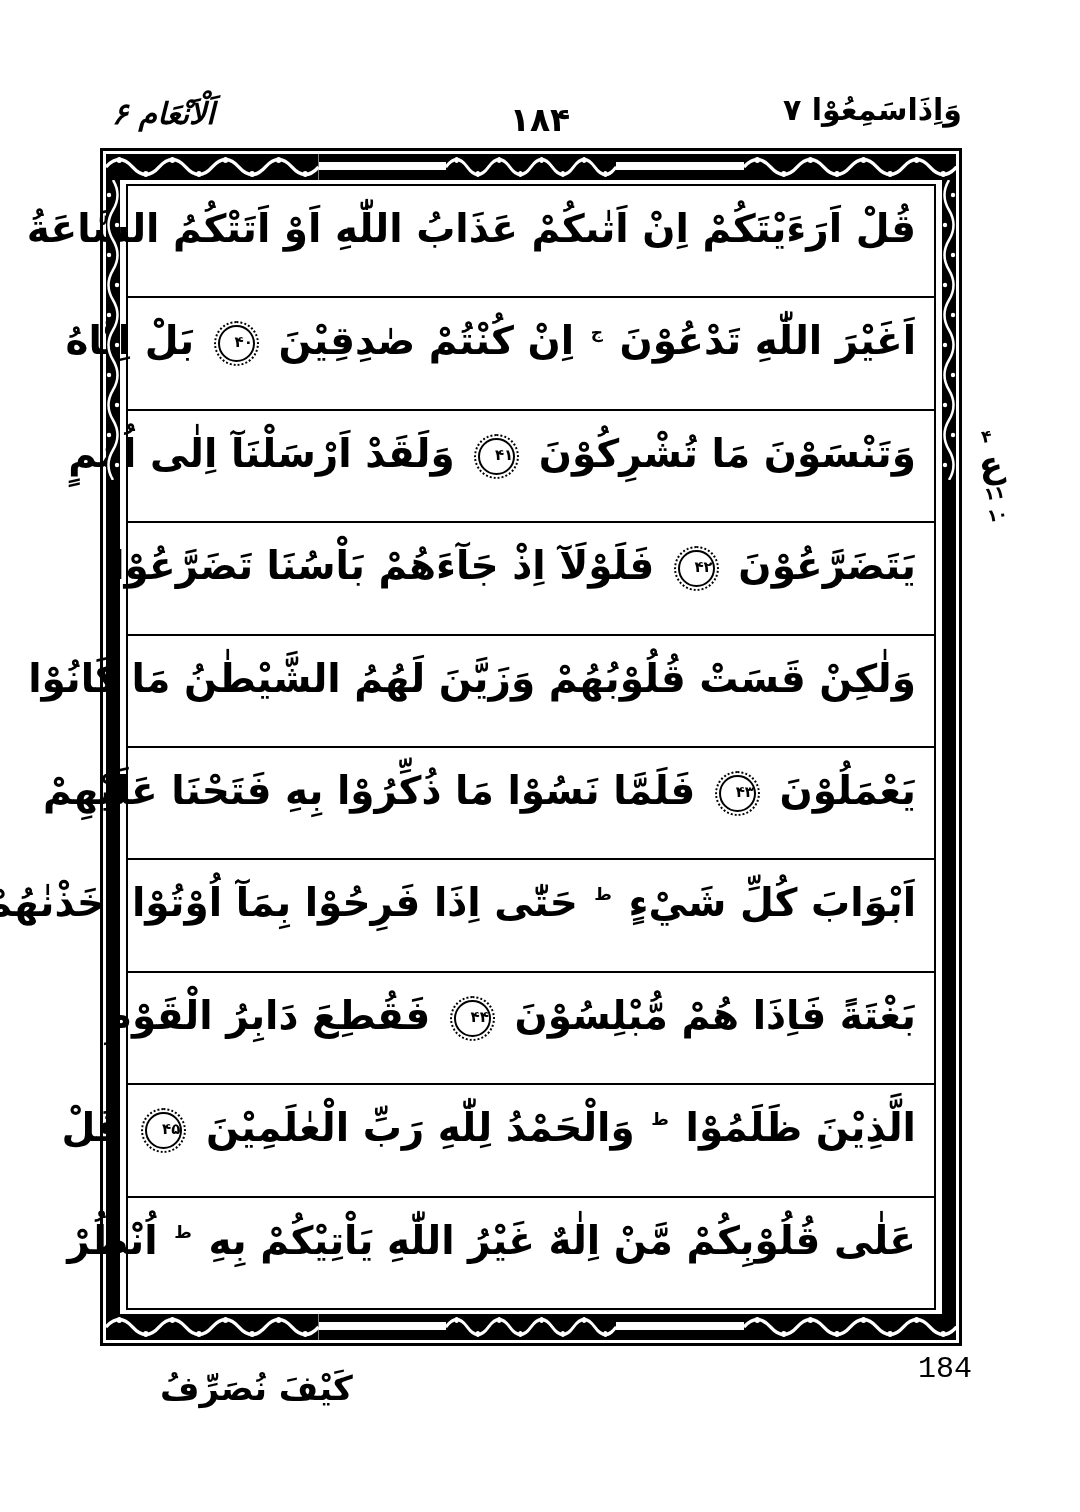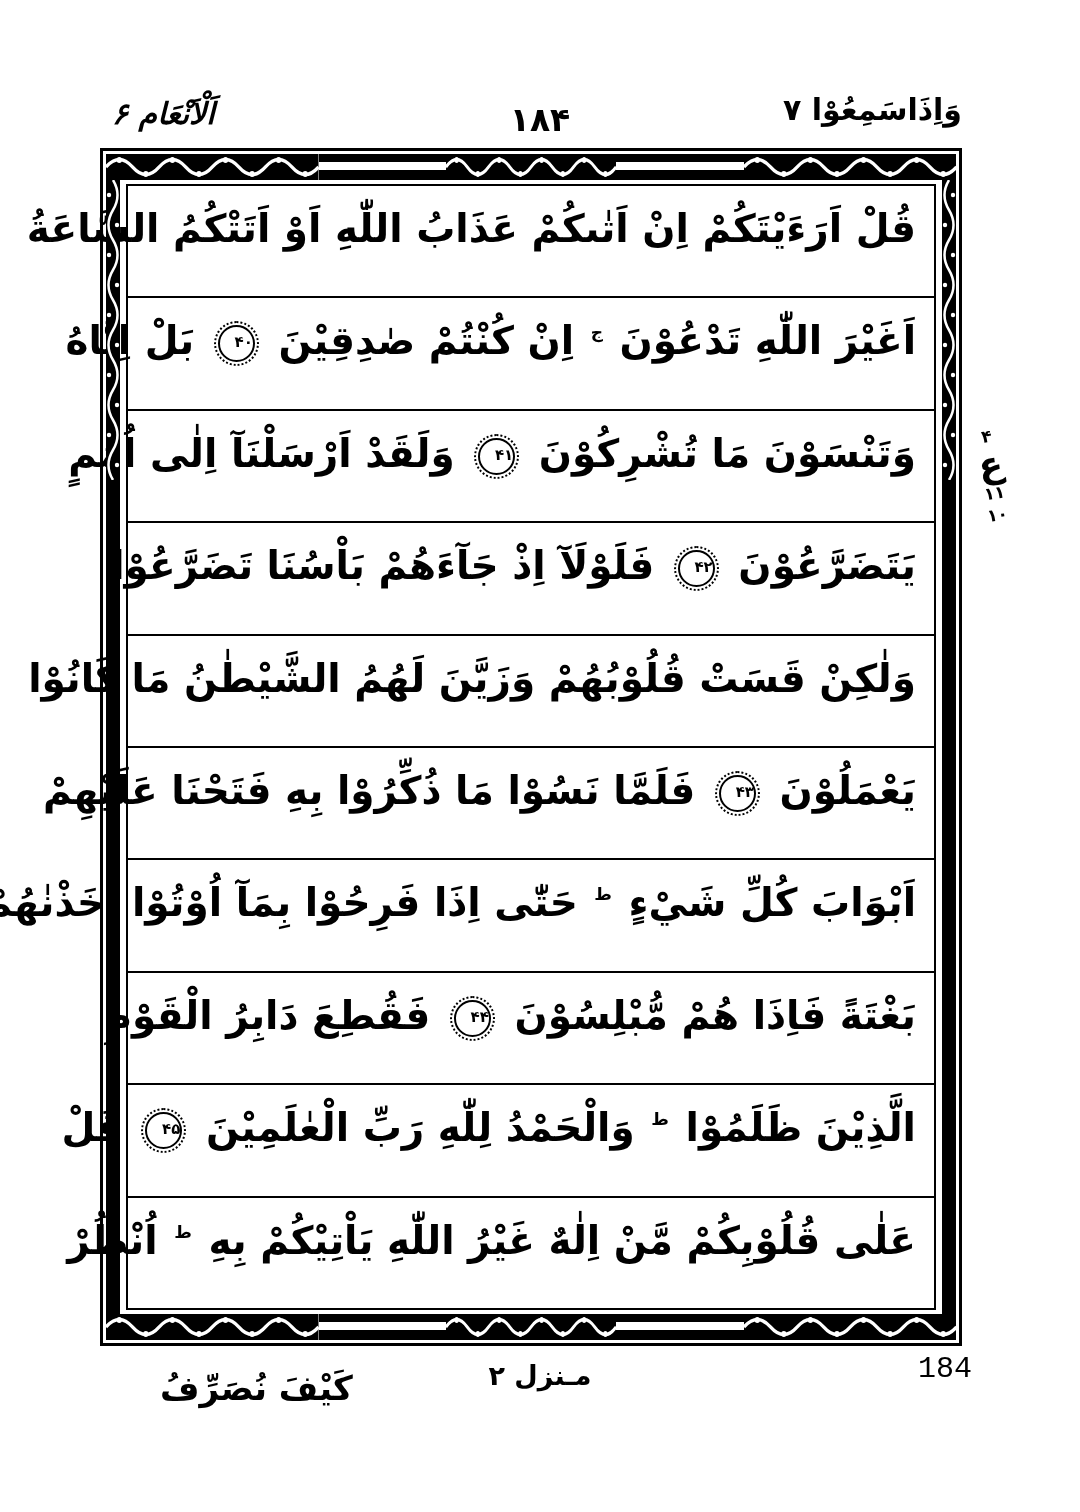--- a/index.html
+++ b/index.html
@@ -253,16 +253,15 @@
   </div>
 
   <div class="ruku" dir="rtl">
     <span class="num">۴</span>
     <span class="ayn">ع</span>
     <span class="num">۱۱</span>
     <span class="num">۱۰</span>
   </div>
 
   <div class="catchword" dir="rtl">كَيْفَ نُصَرِّفُ</div>
-  <div class="manzil" dir="rtl">مـنزل ۲</div>
   <div class="pageno-latin">184</div>
 
 </div>
 
 </body></html>

